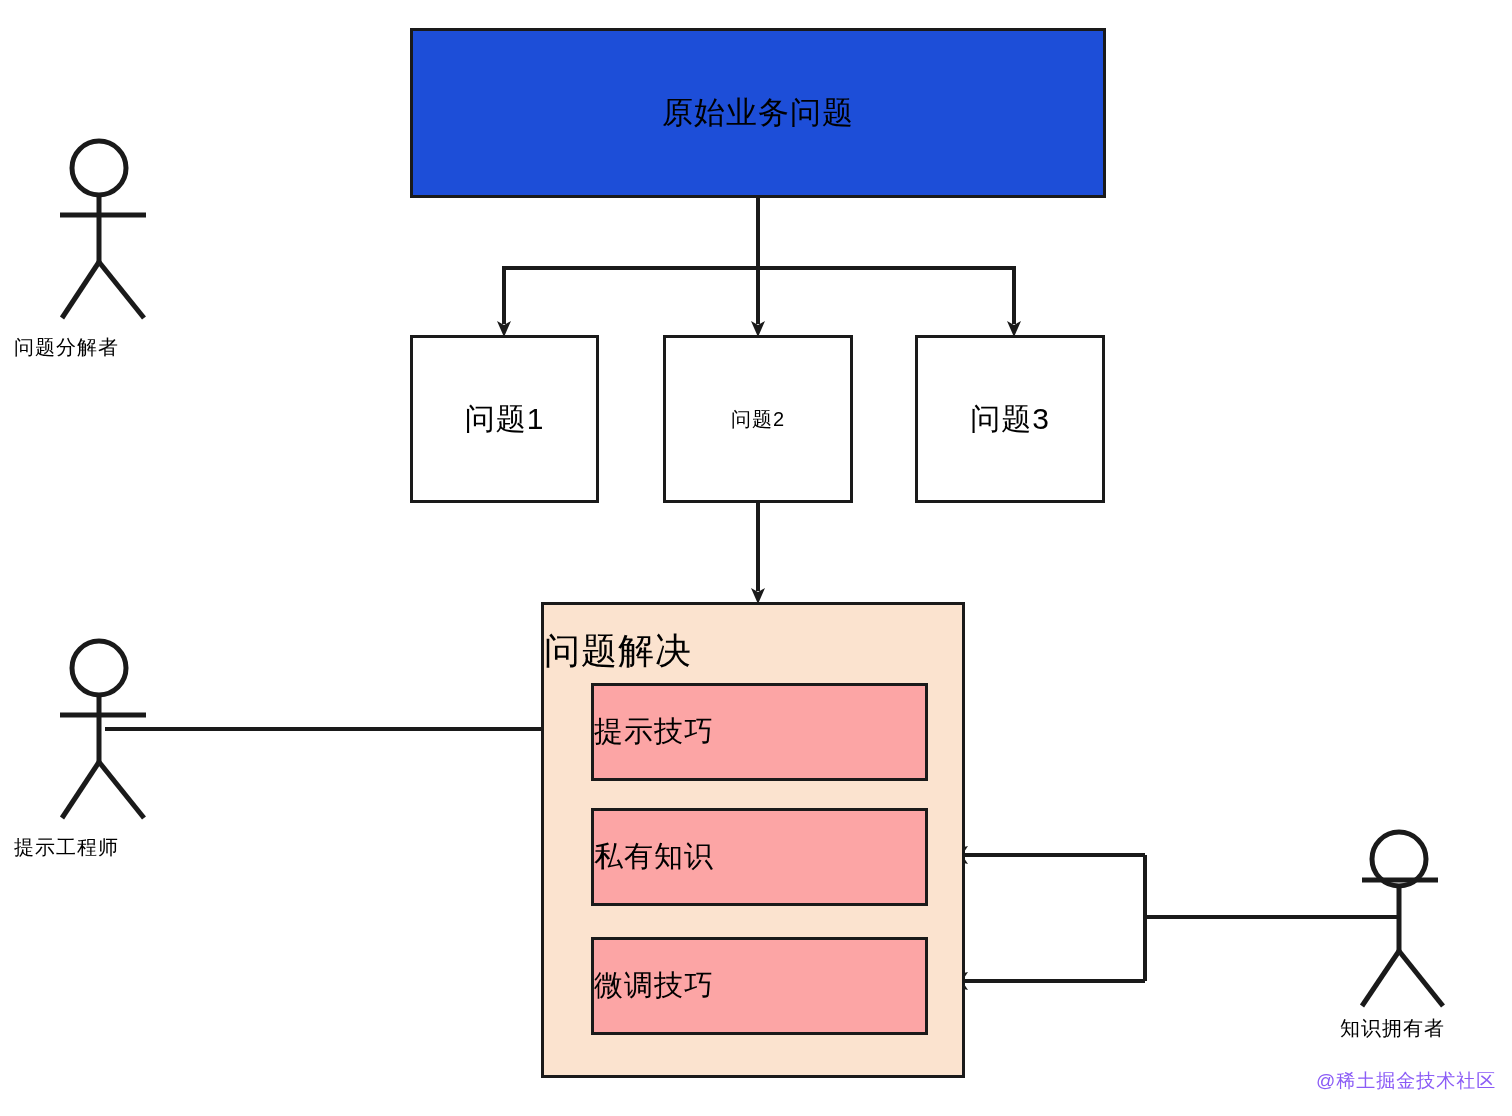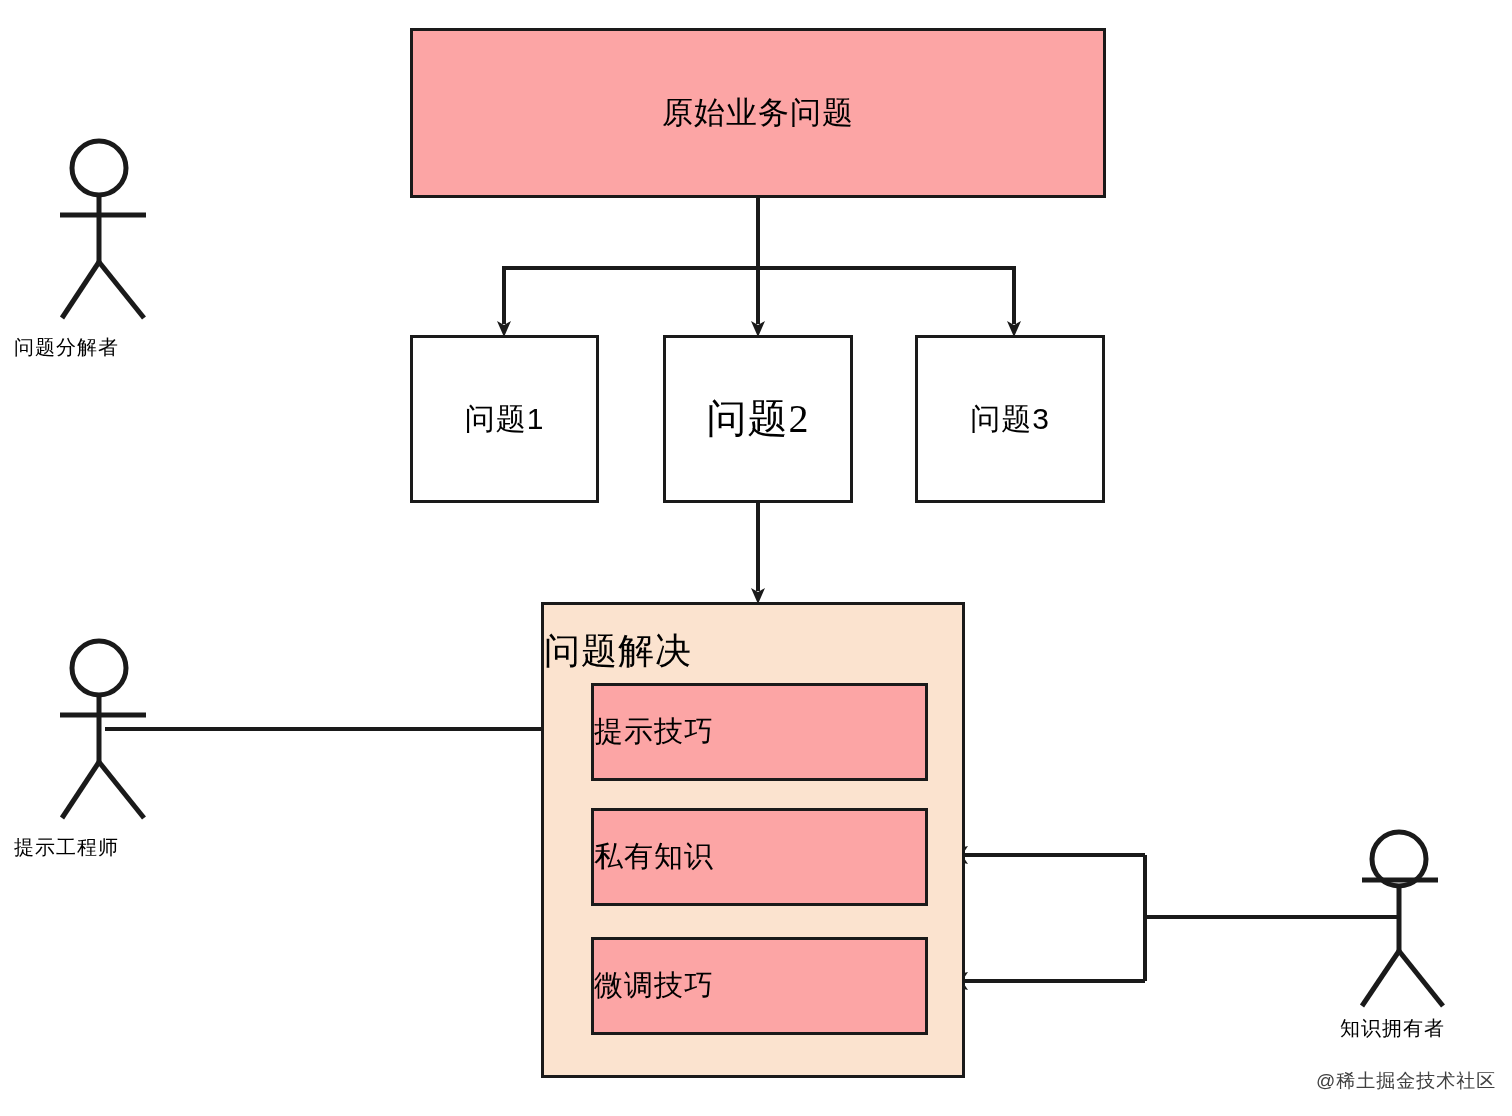--- a/index.html
+++ b/index.html
@@ -25,21 +25,21 @@
     box-sizing: border-box;
     border: 3px solid #1a1a1a;
     display: flex;
     align-items: center;
     justify-content: center;
     text-align: center;
     line-height: 1.2;
     letter-spacing: 1px;
   }
   .box-filled {
-    background: #fca5a5;
+    background: #1d4ed8;
   }
   .box-white {
     background: #ffffff;
     align-items: center;
   }
   #root-problem {
     left: 410px;
     top: 28px;
     width: 696px;
     height: 170px;
@@ -50,22 +50,21 @@
     top: 335px;
     width: 189px;
     height: 168px;
     font-size: 30px;
   }
   #sub-problem-2 {
     left: 663px;
     top: 335px;
     width: 190px;
     height: 168px;
-    font-size: 40px;
-    font-family: Liberation Serif, serif;
+    font-size: 20px;
   }
   #sub-problem-3 {
     left: 915px;
     top: 335px;
     width: 190px;
     height: 168px;
     font-size: 30px;
   }
   #solution-container {
     left: 541px;
@@ -114,21 +113,21 @@
   #actor-decomposer-label { left: 14px; top: 334px; }
   #actor-engineer-label   { left: 14px; top: 834px; }
   #actor-owner-label      { left: 1312px; top: 1015px; margin-left: 28px; }
 
   
   #watermark {
     position: absolute;
     left: 1316px;
     top: 1068px;
     font-size: 19px;
-    color: #404040;
+    color: #8b5cf6;
     letter-spacing: 1px;
     white-space: nowrap;
   }
 
   
   #wires {
     position: absolute;
     left: 0;
     top: 0;
     width: 1512px;

